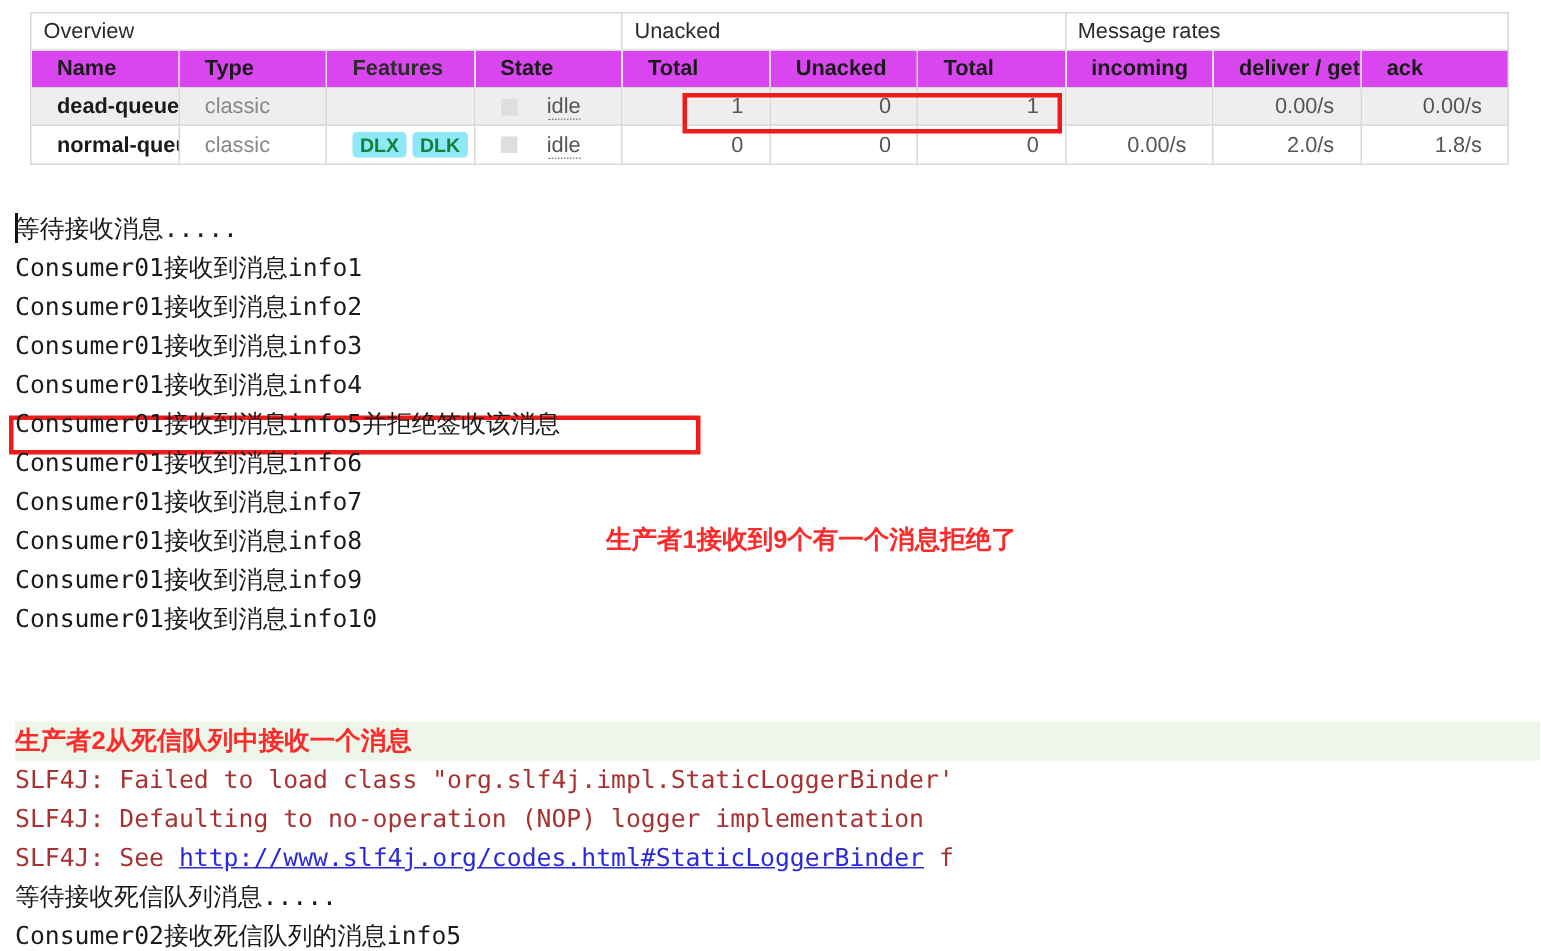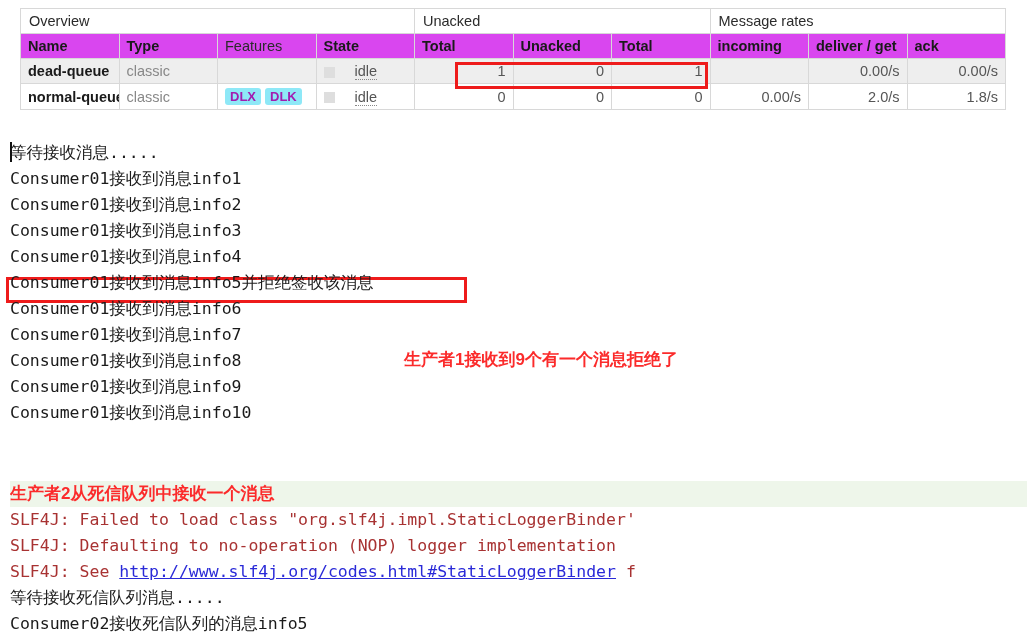--- a/index.html
+++ b/index.html
@@ -26,21 +26,21 @@
   }
   table.queues {
     border-collapse: collapse;
     width: 986px;
     table-layout: fixed;
     font-size: 14.5px;
   }
   table.queues th,
   table.queues td {
     border: 1px solid #d8d8d8;
-    padding: 4px 7px;
+    padding: 4px 17px;
     vertical-align: middle;
     height: 24px;
     box-sizing: border-box;
     overflow: hidden;
     white-space: nowrap;
   }
   
   tr.group-row th {
     text-align: left;
     font-weight: normal;
@@ -51,21 +51,21 @@
   }
   
   tr.col-row th {
     text-align: left;
     background: #d946ef;
     color: #1a1a1a;
     font-weight: bold;
     font-size: 14.5px;
   }
   tr.col-row th.nosort {
-    font-weight: normal;
+    font-weight: bold;
     color: #2b2b2b;
   }
   tr.col-row th.num { text-align: left; }
 
   td.name-cell {
     font-weight: bold;
     color: #1a1a1a;
   }
   td.type-cell {
     color: #888888;
@@ -74,21 +74,21 @@
     text-align: right;
     color: #555555;
     padding-right: 8px;
   }
   tr.row-alt td { background: #eeeeee; }
   tr.row-norm td { background: #ffffff; }
 
   .feature-badge {
     display: inline-block;
     background: #8ee8f7;
-    color: #a21caf;
+    color: #15803d;
     font-weight: bold;
     font-size: 13px;
     padding: 1px 5px;
     border-radius: 3px;
     margin-right: 4px;
     line-height: 15px;
   }
   .state-cell { white-space: nowrap; }
   .state-swatch {
     display: inline-block;

